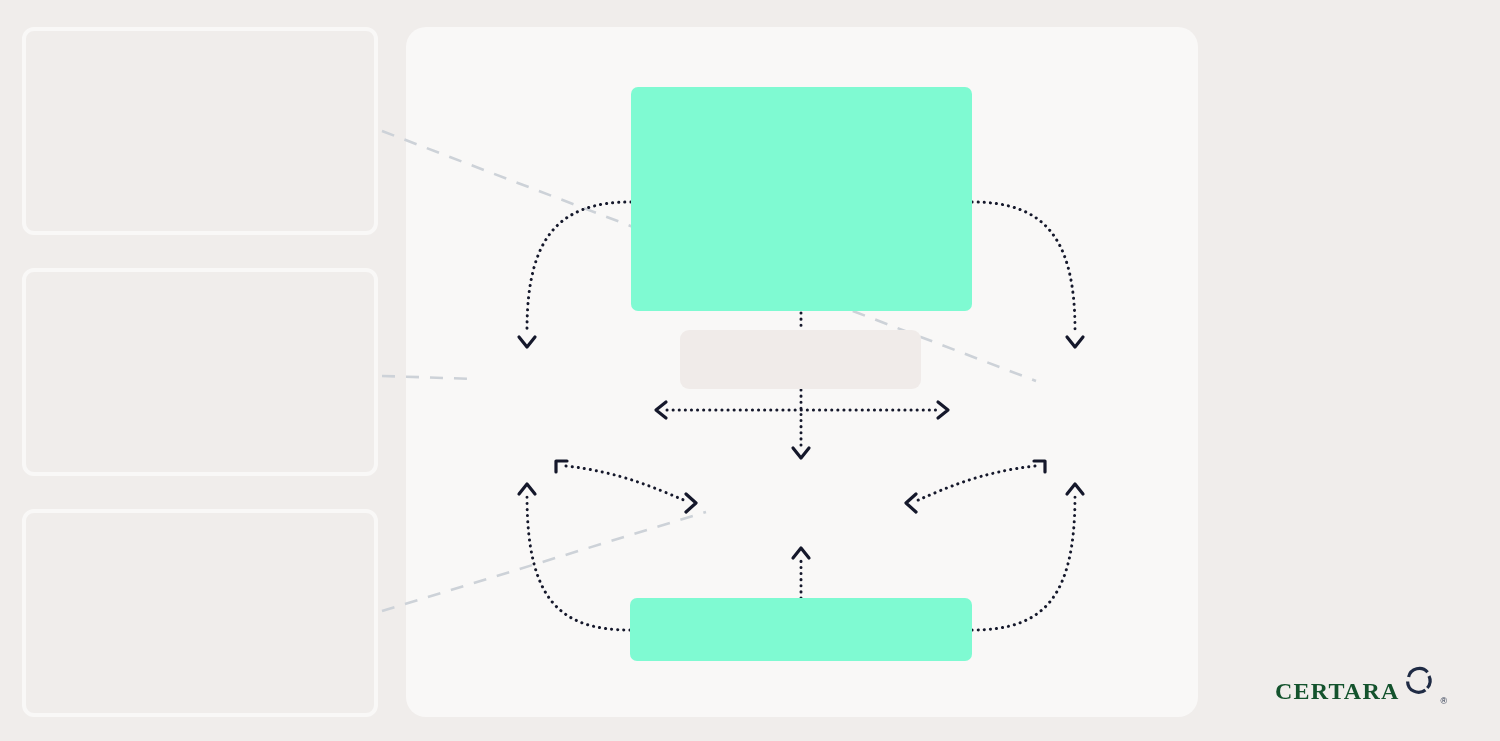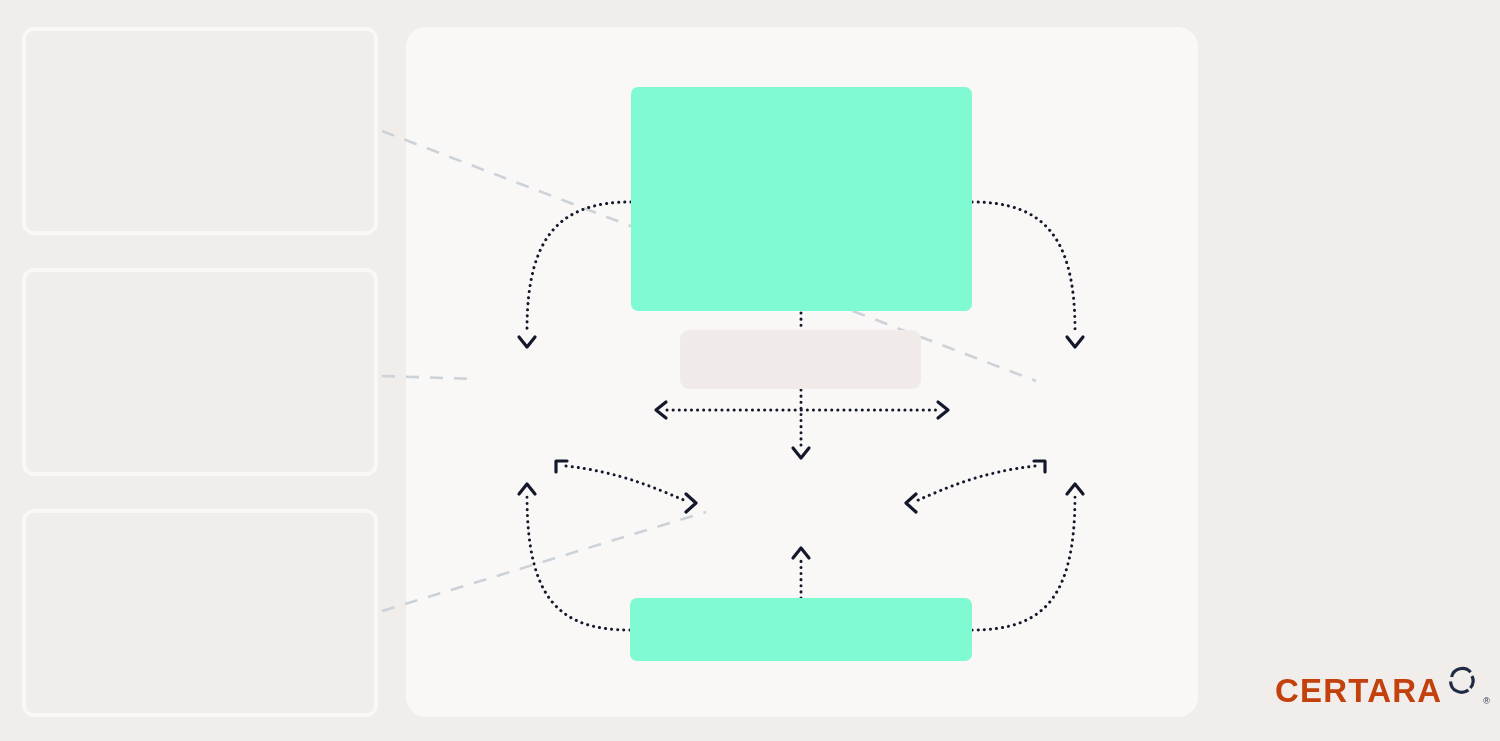--- a/index.html
+++ b/index.html
@@ -84,25 +84,25 @@
   
   .brand {
     position: absolute;
     left: 1275px;
     top: 674px;
     display: flex;
     align-items: flex-start;
     gap: 4px;
   }
   .brand-word {
-    font-family: Liberation Sans, sans-serif;
-    font-size: 33px;
+    font-family: Liberation Serif, serif;
+    font-size: 24px;
     font-weight: bold;
     letter-spacing: 1.2px;
-    color: #c2410c;
+    color: #14532d;
     line-height: 34px;
   }
   .brand-mark {
     position: relative;
     width: 34px;
     height: 34px;
     margin-left: -2px;
     margin-top: -10px;
   }
   .brand-reg {

